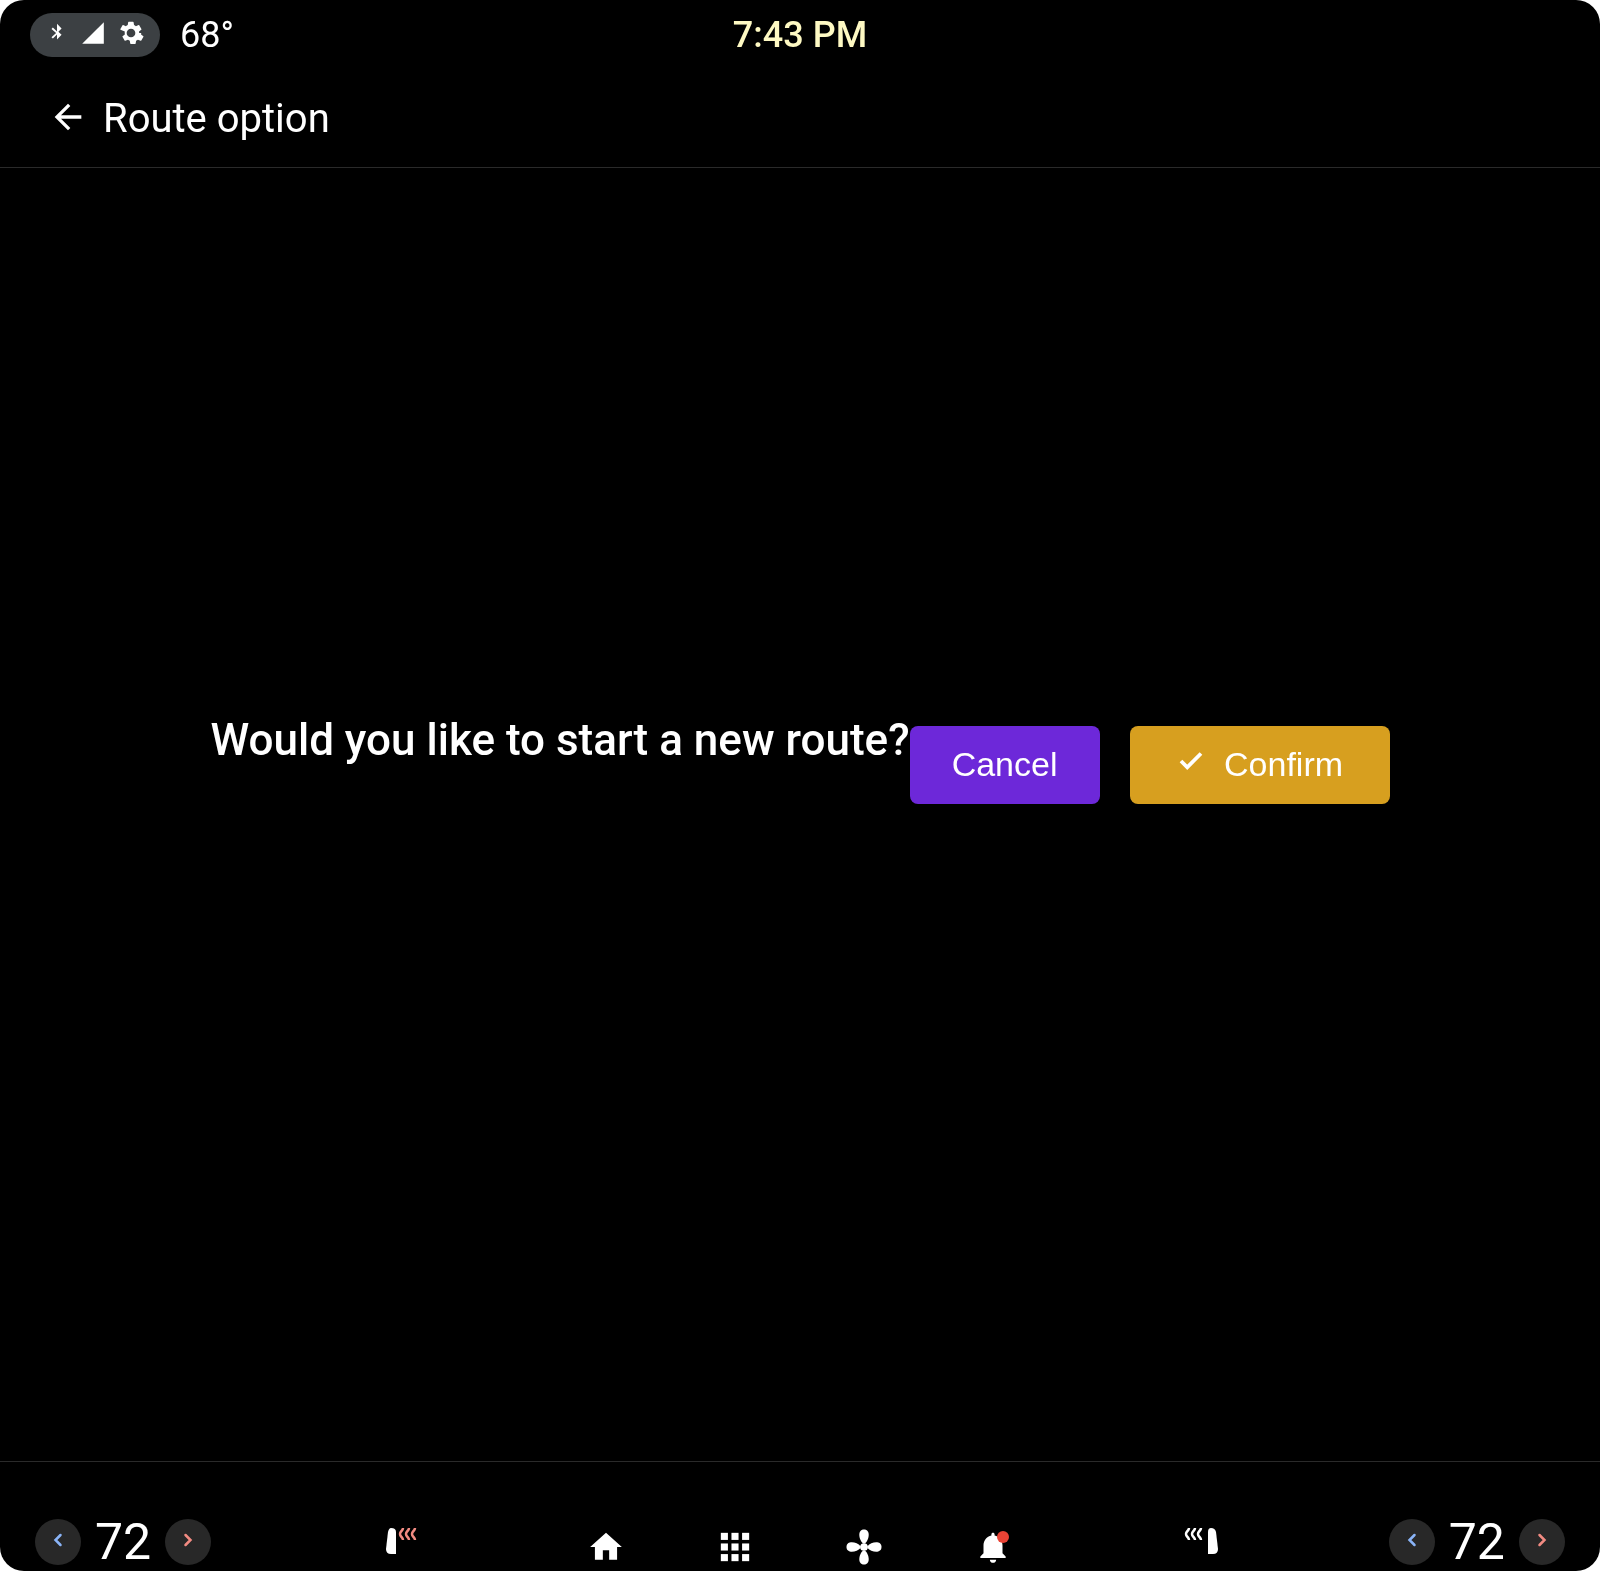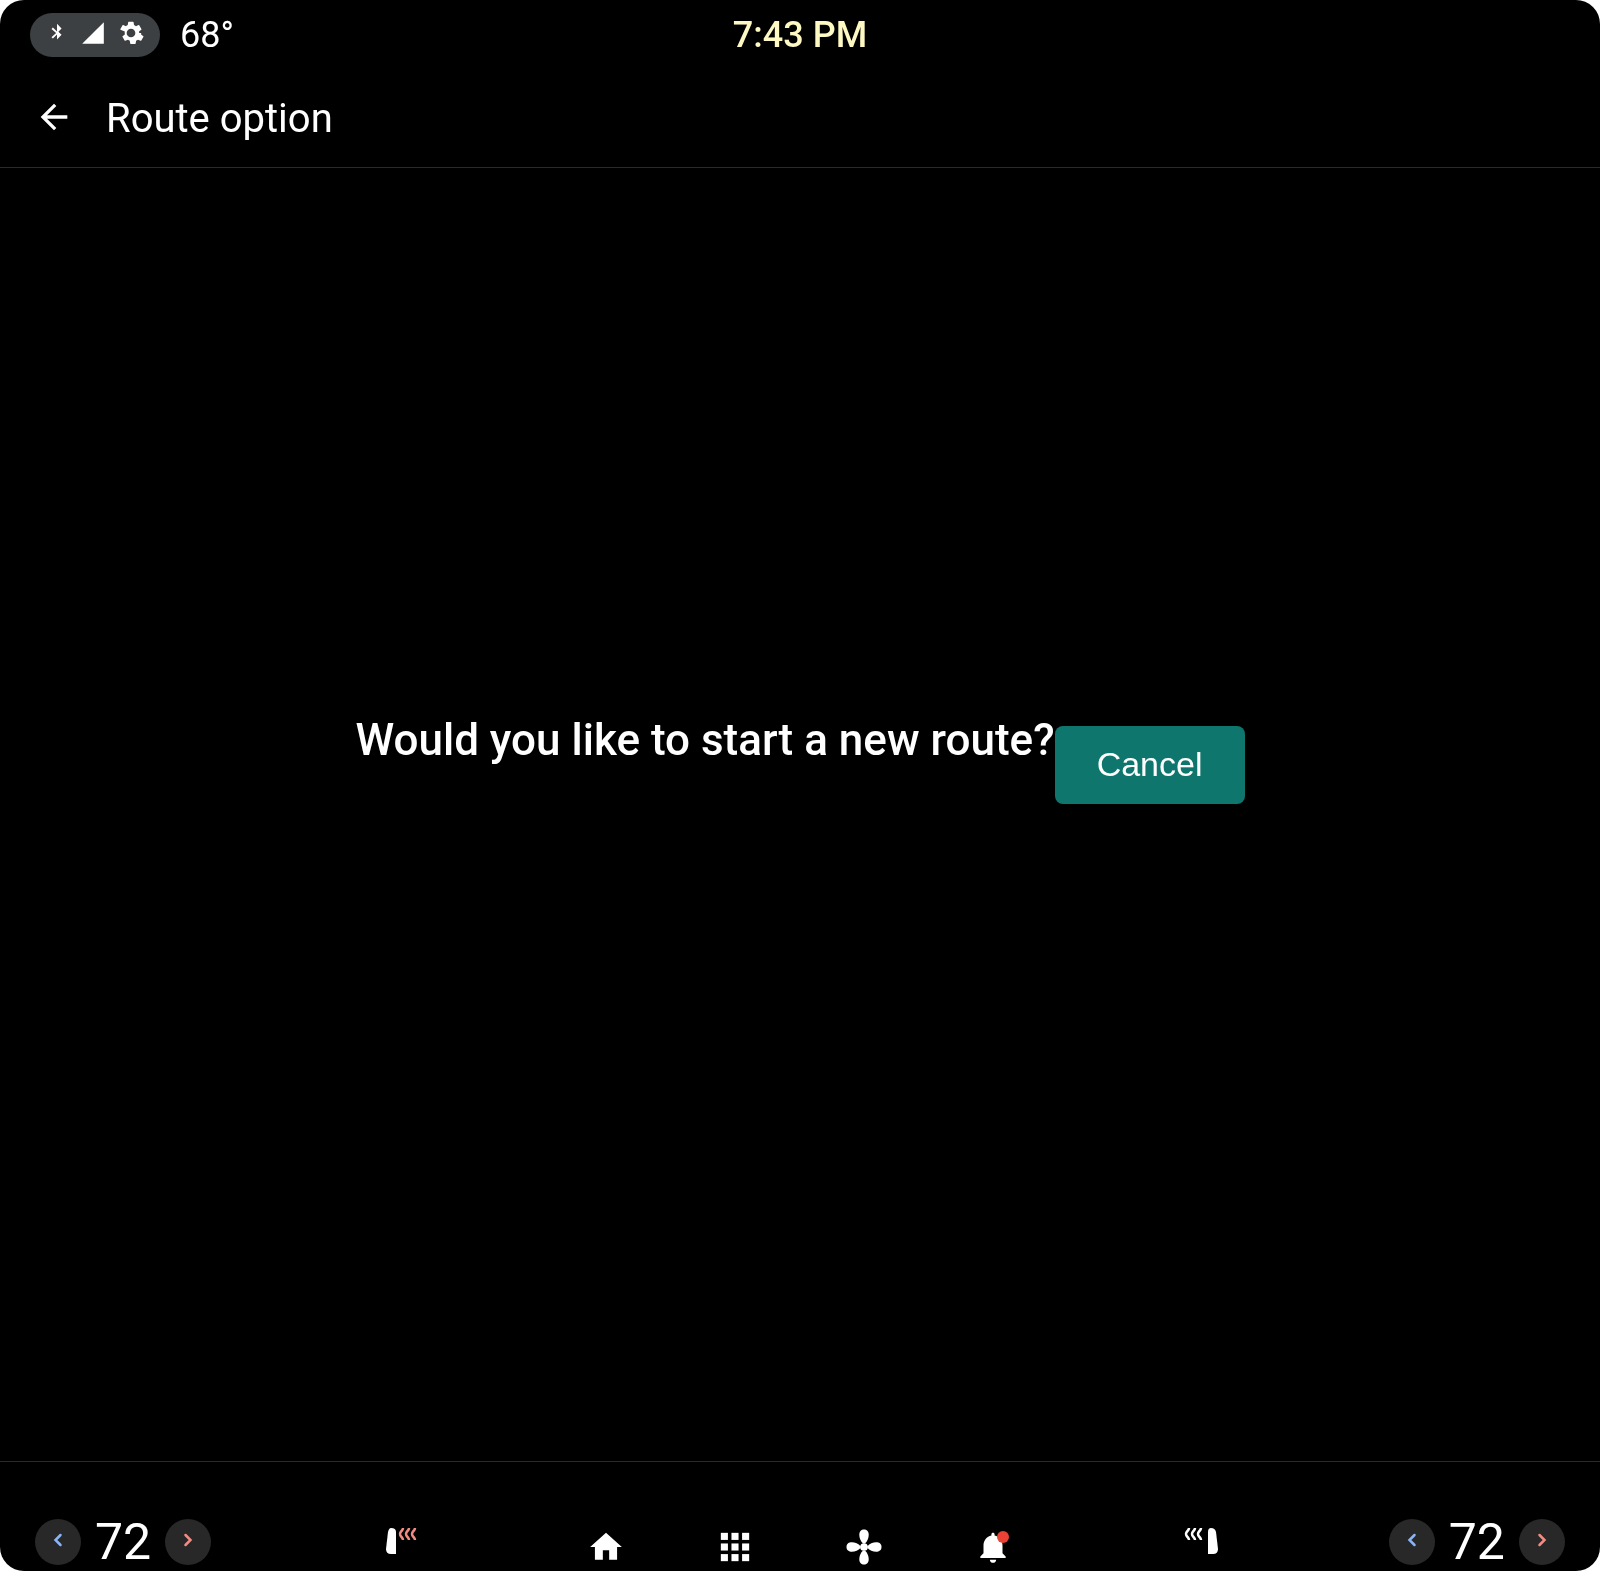--- a/index.html
+++ b/index.html
@@ -63,22 +63,22 @@
       color: #fef9c3;
       font-size: 36px;
       font-weight: 500;
     }
     
     
     .header {
       height: 98px;
       display: flex;
       align-items: center;
-      padding: 0 30px;
-      gap: 28px;
+      padding: 0 44px;
+      gap: 11px;
       border-bottom: 1px solid #2a2a2a;
     }
     
     .back-btn {
       width: 48px;
       height: 48px;
       display: flex;
       align-items: center;
       justify-content: center;
       cursor: pointer;
@@ -118,21 +118,21 @@
       font-size: 34px;
       font-weight: 400;
       cursor: pointer;
       display: flex;
       align-items: center;
       justify-content: center;
       padding: 0 40px;
     }
     
     .btn-cancel {
-      background: #0f766e;
+      background: #6d28d9;
       color: #fff;
       min-width: 190px;
     }
     
     .btn-confirm {
       background: #d79f1f;
       color: #fff;
       min-width: 260px;
       gap: 18px;
     }
@@ -246,20 +246,28 @@
           </svg>
       </span>
     </div>
     <span class="page-title">Route option</span>
   </div>
 
   <div class="content">
     <div class="prompt-text">Would you like to start a new route?</div>
     <div class="button-row">
       <button class="btn btn-cancel">Cancel</button>
+      <button class="btn btn-confirm">
+        <span>
+          <svg width="30" height="30" viewBox="0 0 24 24">
+              <polyline points="4,12 9,17 20,6"></polyline>
+            </svg>
+        </span>
+        <span>Confirm</span>
+      </button>
     </div>
   </div>
 
   <div class="bottom-bar">
 
     <div class="climate-group">
       <div class="chev-btn">
         <span>
           <svg width="20" height="20" viewBox="0 0 24 24">
               <path d="M15 6l-6 6 6 6" stroke="#8ab4f8" stroke-width="3" fill="none" stroke-linecap="round"></path>

